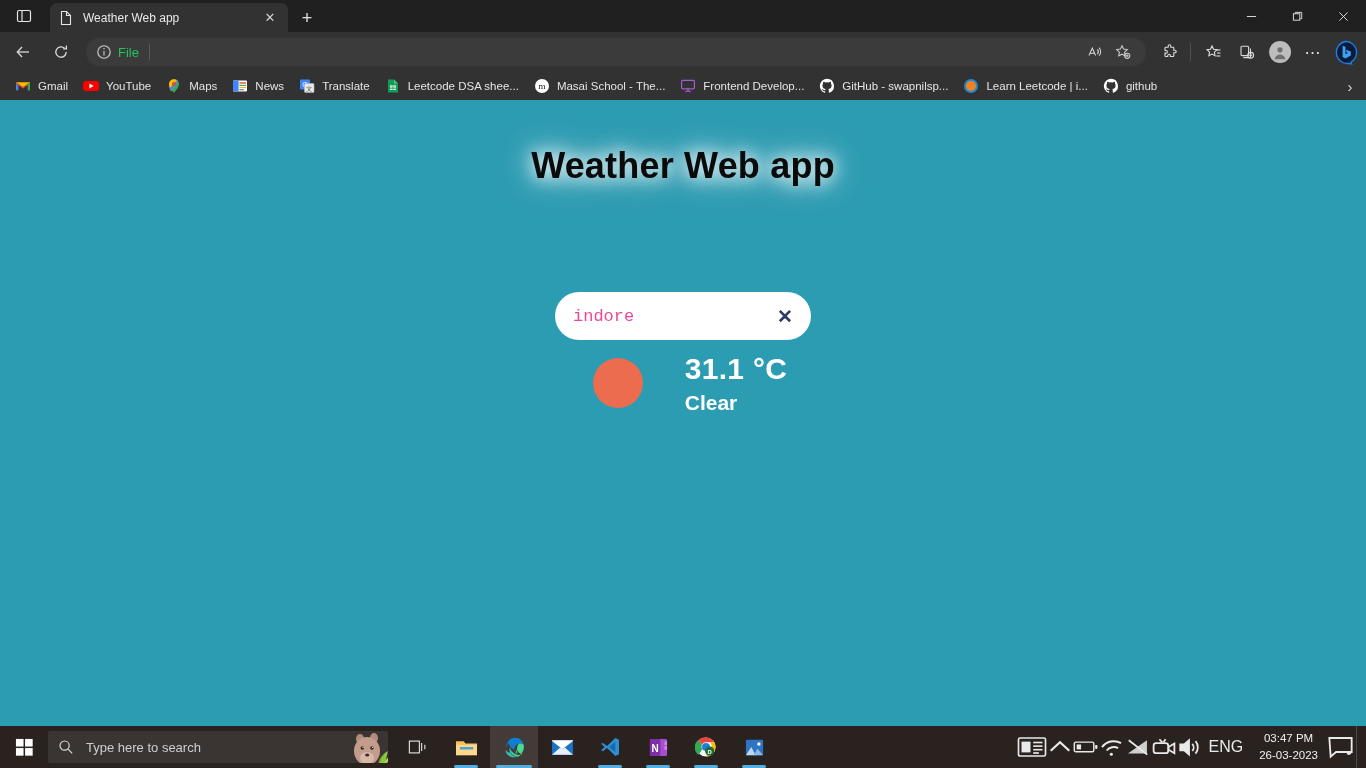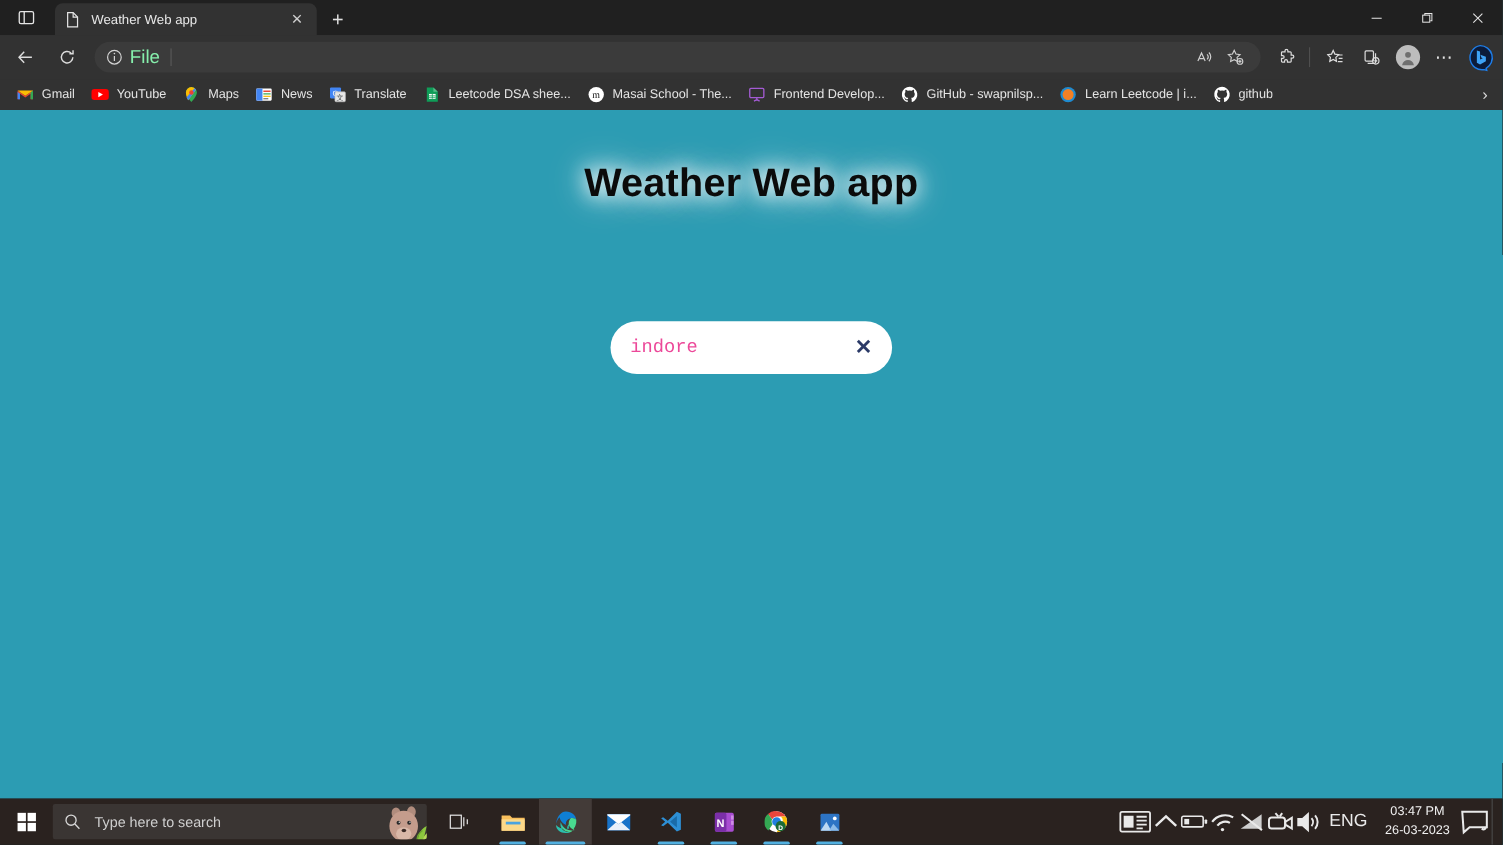--- a/index.html
+++ b/index.html
@@ -49,21 +49,21 @@
   .navbtn {
     width:30px; height:30px; margin-left:8px; border-radius:4px;
     display:flex; align-items:center; justify-content:center; color:#dcdcdc; flex:0 0 30px;
   }
   .navbtn svg { width:16px; height:16px; }
   .omnibox {
     flex:1; height:28px; margin:0 6px 0 10px; background:#3b3b3b;
     border-radius:14px; display:flex; align-items:center; padding:0 10px; min-width:0;
   }
   .info-icon { width:16px; height:16px; flex:0 0 16px; display:flex; align-items:center; justify-content:center; }
-  .file-label { color:#86efac; font-size:17px; margin-left:6px; flex:0 0 auto; }
+  .file-label { color:#22c55e; font-size:13px; margin-left:6px; flex:0 0 auto; }
   .omni-sep { width:1px; height:16px; background:#5a5a5a; margin:0 10px; flex:0 0 1px; }
   .url { color:#e6e6e6; font-size:12.5px; white-space:nowrap; overflow:hidden; text-overflow:ellipsis; }
   .omni-actions { display:flex; align-items:center; margin-left:auto; flex:0 0 auto; }
   .omni-actions .navbtn { margin-left:2px; width:26px; height:26px; flex:0 0 26px; }
   .tb-right { display:flex; align-items:center; padding-right:6px; flex:0 0 auto; }
   .tb-right .navbtn { margin-left:3px; }
   .tb-sep { width:1px; height:18px; background:#4f4f4f; margin:0 5px; }
   .avatar {
     width:22px; height:22px; border-radius:50%; background:#bdbdbd;
     display:flex; align-items:center; justify-content:center; overflow:hidden;
@@ -402,20 +402,29 @@
   <div class="page">
     <div class="app-title">Weather Web app</div>
 
     <div class="search-wrap">
       <div class="search-box">
         <input class="search-input" type="text" value="indore" style="">
         <span class="clear-btn">✕</span>
       </div>
     </div>
 
+    <div class="result">
+      <div class="result-inner">
+        <div class="weather-icon"></div>
+        <div class="readout">
+          <div class="temp">31.1 °C</div>
+          <div class="cond">Clear</div>
+        </div>
+      </div>
+    </div>
   </div>
 
   <div class="taskbar">
 
     <div class="start">
       <svg viewBox="0 0 20 20" width="19" height="19">
         <rect x="1" y="1" width="8" height="8" fill="#fff"></rect>
           <rect x="10.6" y="1" width="8" height="8" fill="#fff"></rect>
         <rect x="1" y="10.6" width="8" height="8" fill="#fff"></rect>
           <rect x="10.6" y="10.6" width="8" height="8" fill="#fff"></rect>

